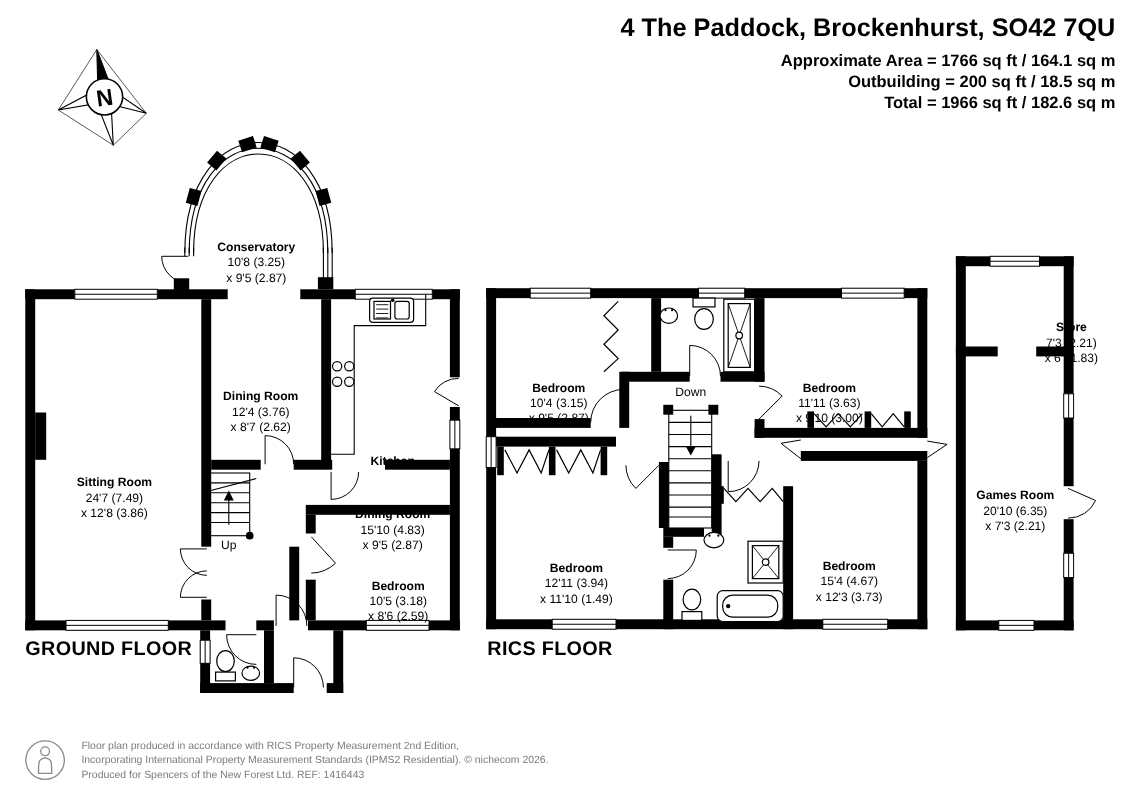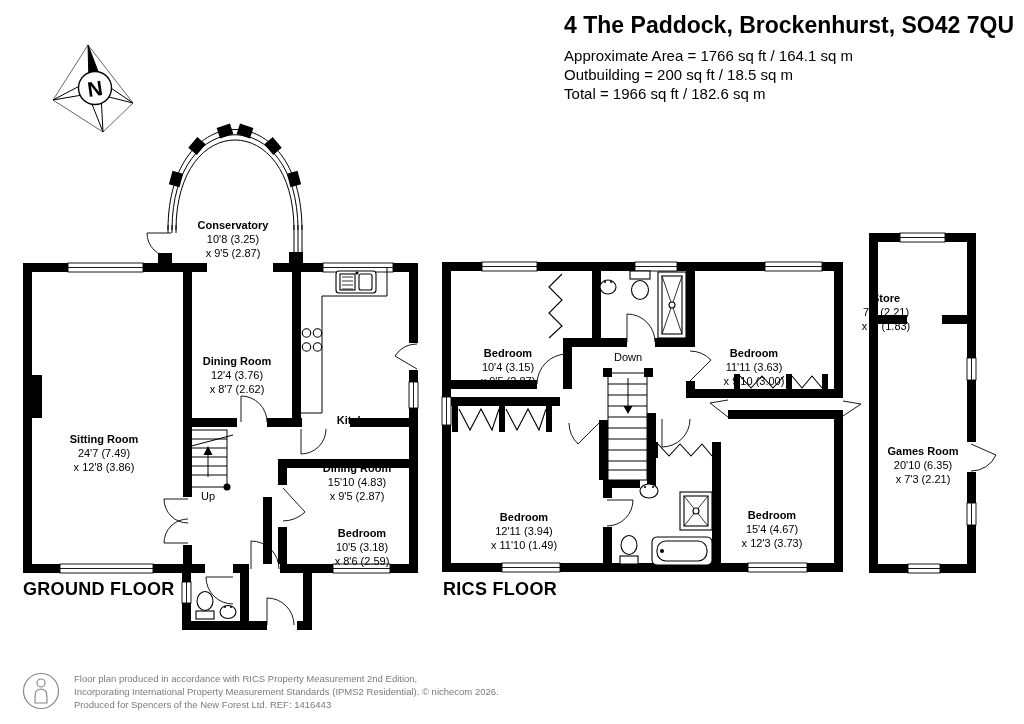--- a/index.html
+++ b/index.html
@@ -1,22 +1,22 @@
 <!DOCTYPE html>
 <html><head>
 <meta charset="utf-8">
 <style>
   html,body{margin:0;padding:0;background:#fff;}
   #page{position:relative;width:1024px;height:724px;background:#fff;overflow:hidden;
         font-family:"Liberation Sans",sans-serif;color:#000;}
   #plan-svg{position:absolute;left:0;top:0;}
   
-  .hdr{position:absolute;top:12px;right:10px;text-align:left;}
+  .hdr{position:absolute;top:12px;right:10px;text-align:right;}
   .hdr h1{margin:0 0 7px 0;font-size:23px;font-weight:bold;letter-spacing:0;}
-  .hdr .area{font-size:15px;font-weight:normal;line-height:19px;}
+  .hdr .area{font-size:15px;font-weight:bold;line-height:19px;}
   .hdr .disc{font-size:10.5px;font-weight:bold;margin-top:4px;}
   
   .rlabel{position:absolute;transform:translateX(-50%);text-align:center;
           font-size:11px;line-height:14px;white-space:nowrap;}
   .rlabel b{display:block;font-weight:bold;margin-top:34px;}
   .rlabel span{display:block;}
   .ftitle{position:absolute;font-size:18px;font-weight:bold;letter-spacing:.3px;}
   .stair-label{position:absolute;transform:translateX(-50%);font-size:11px;font-weight:normal;}
   
   .footer{position:absolute;left:22px;top:670px;display:flex;align-items:flex-start;}
@@ -374,21 +374,21 @@
 <div class="rlabel" style="left:524px;top:476px">
   <b>Bedroom</b>
       <span>12'11 (3.94)</span>
       <span>x 11'10 (1.49)</span>
 </div>
 <div class="rlabel" style="left:772px;top:474px">
   <b>Bedroom</b>
       <span>15'4 (4.67)</span>
       <span>x 12'3 (3.73)</span>
 </div>
-<div class="rlabel" style="left:886px;top:257px">
+<div class="rlabel" style="left:974px;top:257px">
   <b>Store</b>
       <span>7'3 (2.21)</span>
       <span>x 6' (1.83)</span>
 </div>
 <div class="rlabel" style="left:923px;top:410px">
   <b>Games Room</b>
       <span>20'10 (6.35)</span>
       <span>x 7'3 (2.21)</span>
 </div>
 

